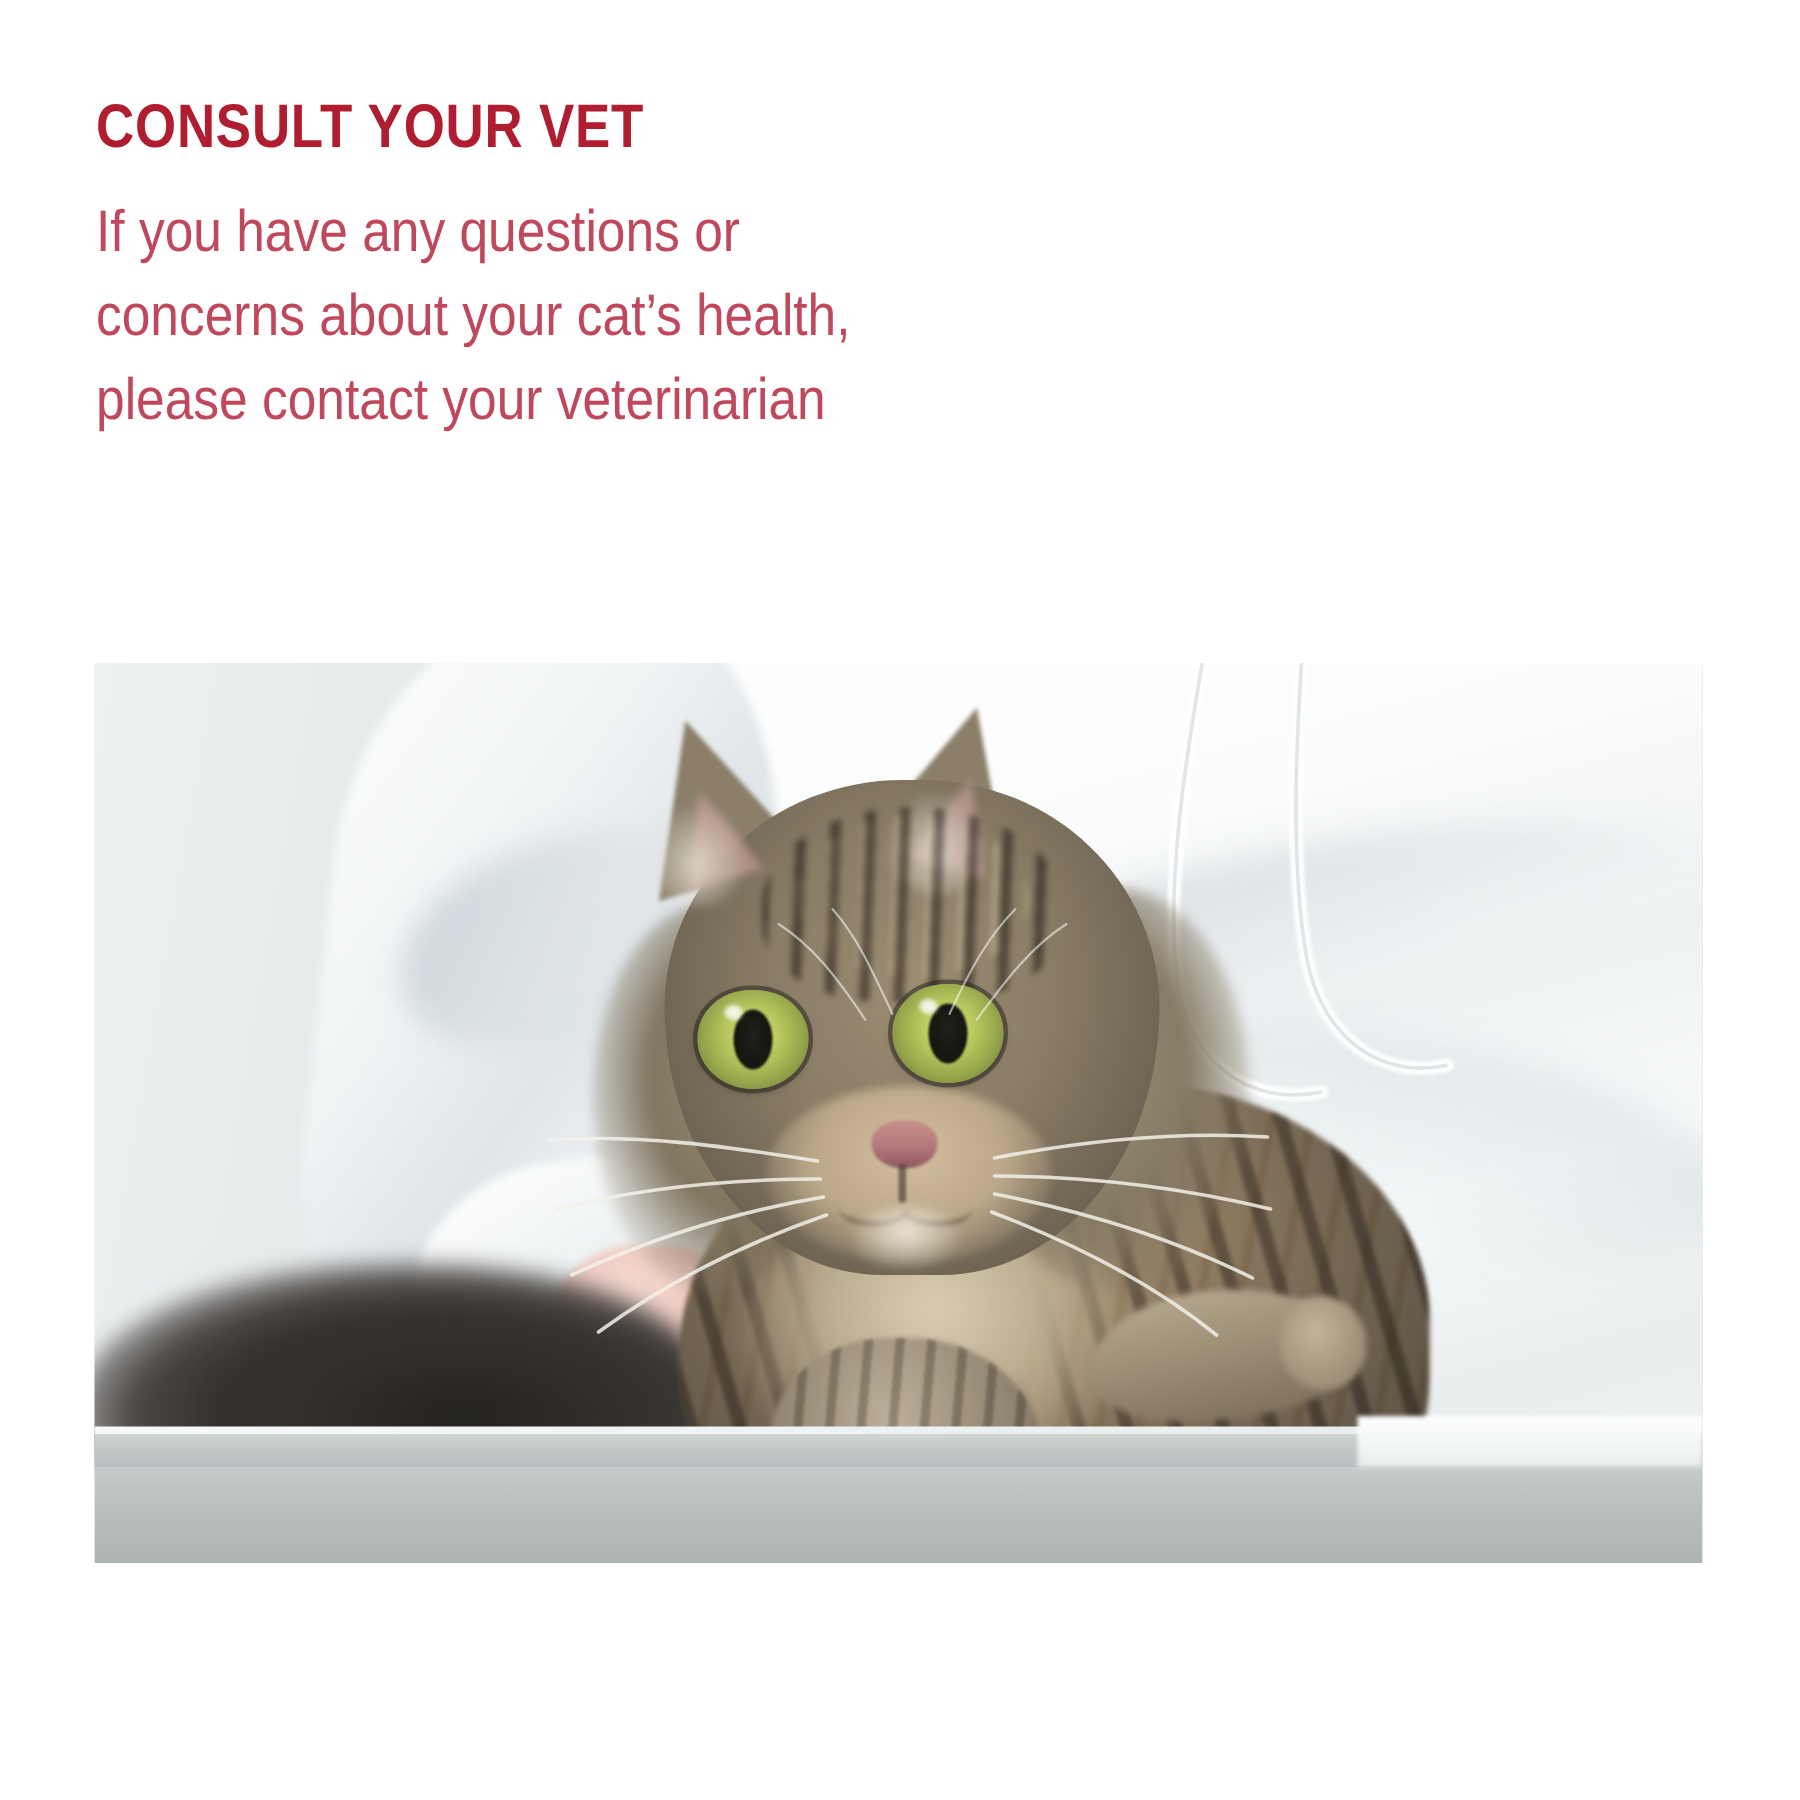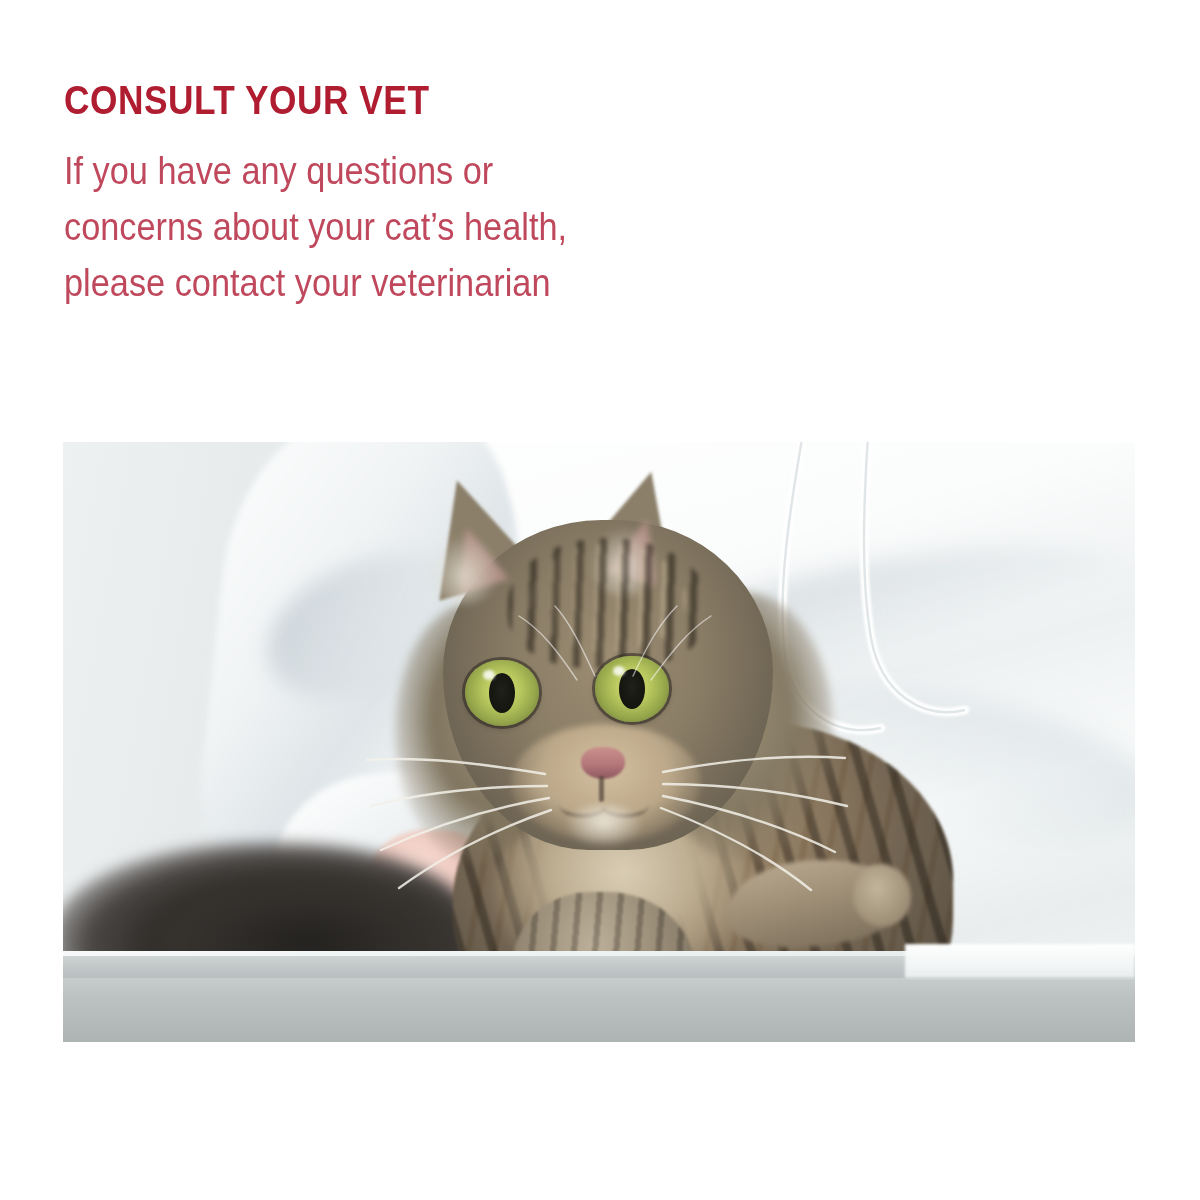--- a/index.html
+++ b/index.html
@@ -5,21 +5,21 @@
   * { margin:0; padding:0; box-sizing:border-box; }
   html,body { width:1200px; height:1200px; }
   body {
     background:#ffffff;
     font-family:"Liberation Sans", sans-serif;
     overflow:hidden;
     position:relative;
   }
 
   
-  .textblock { position:absolute; left:64px; top:64px; width:900px;margin-top:16px; }
+  .textblock { position:absolute; left:64px; top:64px; width:900px; }
   .headline {
     font-family:"Liberation Sans Narrow","Liberation Sans", sans-serif;
     font-weight:700;
     font-size:41px;
     letter-spacing:0.6px;
     line-height:1.0;
     color:#B01C30;
     transform:scaleX(0.86);
     transform-origin:left center;
     white-space:nowrap;

